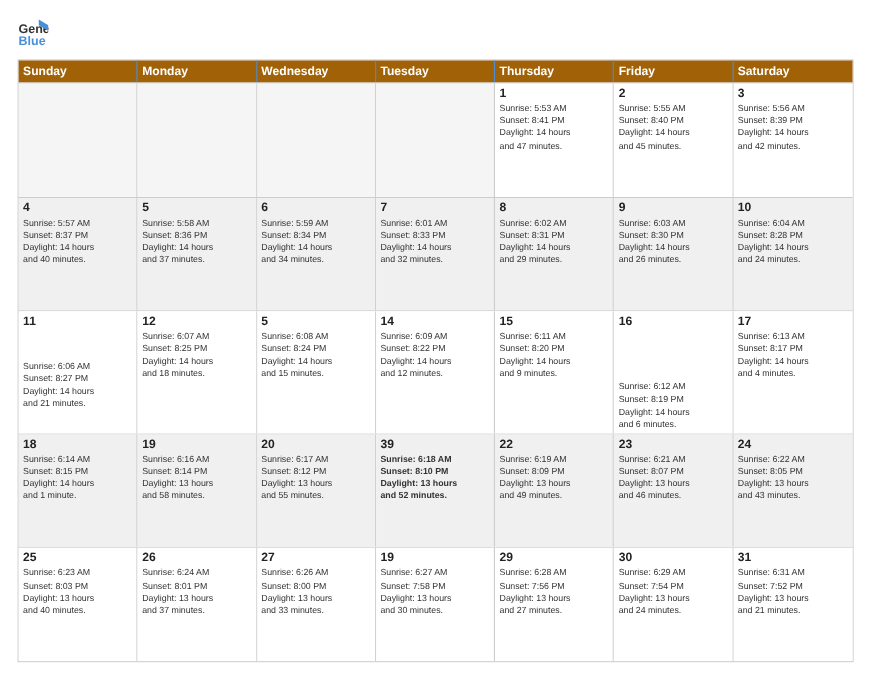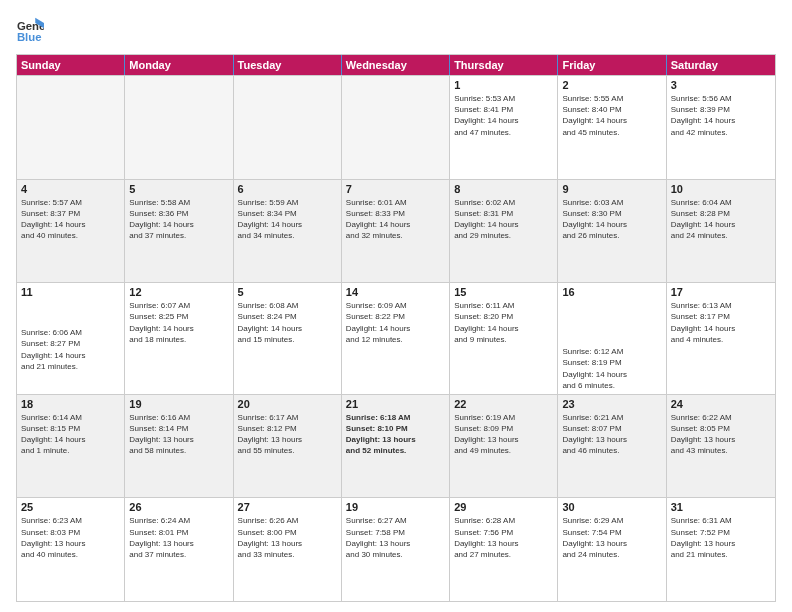--- a/index.html
+++ b/index.html
@@ -47,21 +47,21 @@
     }
     .calendar {
       flex: 1;
       display: flex;
       flex-direction: column;
       border: 1px solid #ccc;
     }
     .cal-header {
       display: grid;
       grid-template-columns: repeat(7, 1fr);
-      background: #be185d;
+      background: #a16207;
     }
     .cal-header-cell {
       color: #fff;
       font-size: 11px;
       font-weight: bold;
       padding: 4px 4px;
       text-align: left;
       border-right: 1px solid #4a8dd5;
     }
     .cal-header-cell:last-child { border-right: none; }
@@ -120,22 +120,22 @@
     <div class="title-block">
       <div class="month-title"></div>
       <div class="location"></div>
     </div>
   </div>
 
   <div class="calendar">
     <div class="cal-header">
     <div class="cal-header-cell">Sunday</div>
         <div class="cal-header-cell">Monday</div>
+        <div class="cal-header-cell">Wednesday</div>
         <div class="cal-header-cell">Tuesday</div>
-        <div class="cal-header-cell">Wednesday</div>
         <div class="cal-header-cell">Thursday</div>
         <div class="cal-header-cell">Friday</div>
         <div class="cal-header-cell">Saturday</div>
       </div>
     <div class="cal-body">
     <div class="cal-row">
           <div class="cal-cell empty"></div>
           <div class="cal-cell empty"></div>
           <div class="cal-cell empty"></div>
           <div class="cal-cell empty"></div>
@@ -279,21 +279,21 @@
 and 58 minutes.</div>
           </div>
           <div class="cal-cell shaded">
             <span class="day-num">20</span>
             <div class="cell-info" style="white-space: pre-line;">Sunrise: 6:17 AM
 Sunset: 8:12 PM
 Daylight: 13 hours
 and 55 minutes.</div>
           </div>
           <div class="cal-cell shaded">
-            <span class="day-num">21</span>
+            <span class="day-num">39</span>
             <div class="cell-info" style="white-space: pre-line; font-weight: bold;">Sunrise: 6:18 AM
 Sunset: 8:10 PM
 Daylight: 13 hours
 and 52 minutes.</div>
           </div>
           <div class="cal-cell shaded">
             <span class="day-num">22</span>
             <div class="cell-info" style="white-space: pre-line;">Sunrise: 6:19 AM
 Sunset: 8:09 PM
 Daylight: 13 hours

